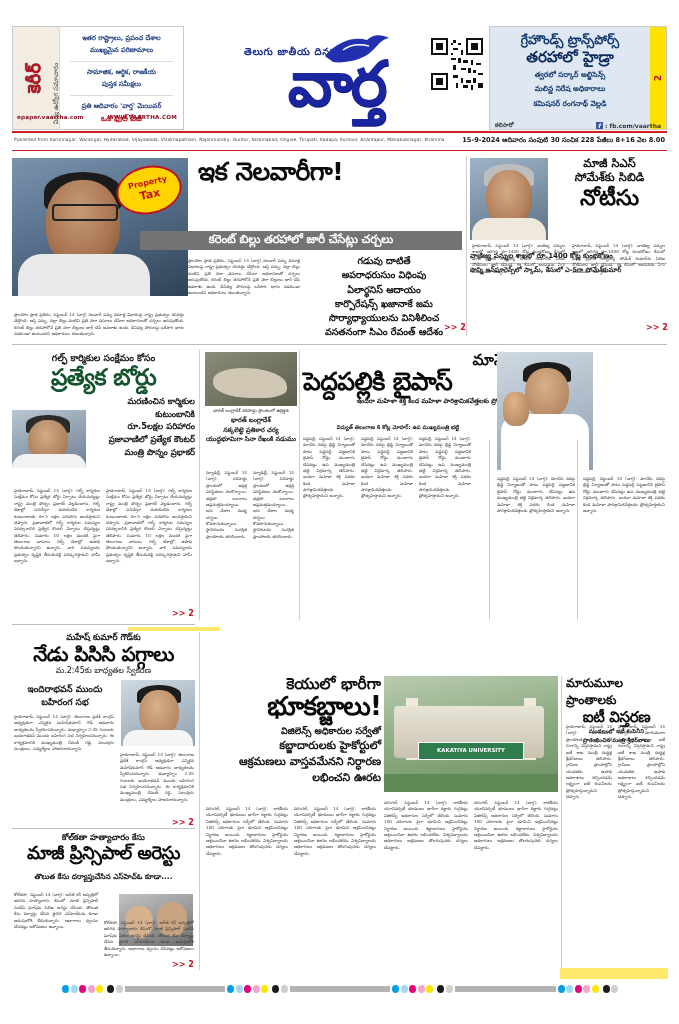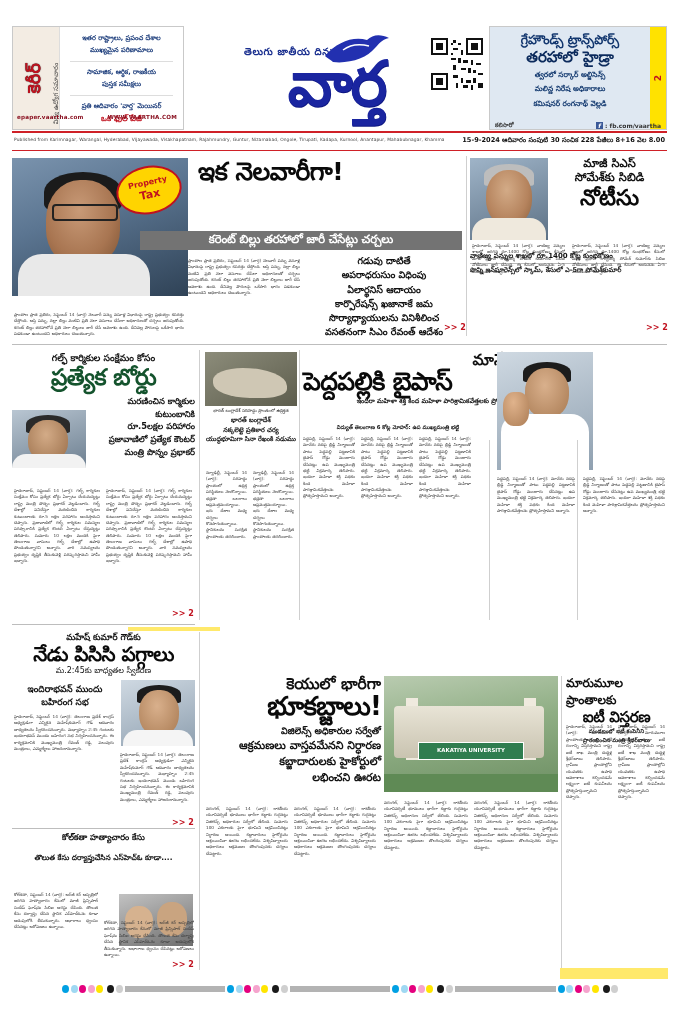--- a/index.html
+++ b/index.html
@@ -467,38 +467,39 @@
       <div class="s2">బహిరంగ సభ</div>
     </div>
   </div>
   <div class="tx" style="position:absolute;left:14px;top:714px;width:100px;height:112px;">హైదరాబాద్, సెప్టెంబర్ 14 (వార్త): తెలంగాణ ప్రదేశ్ కాంగ్రెస్ అధ్యక్షుడిగా ఎన్నికైన మహేష్‌కుమార్ గౌడ్ ఆదివారం బాధ్యతలను స్వీకరించనున్నారు. మధ్యాహ్నం 2:45 గంటలకు ఇందిరాభవన్ ముందు బహిరంగ సభ నిర్వహించనున్నారు. ఈ కార్యక్రమానికి ముఖ్యమంత్రి రేవంత్ రెడ్డి, పలువురు మంత్రులు, ఎమ్మెల్యేలు హాజరుకానున్నారు.</div>
   <div class="tx" style="position:absolute;left:120px;top:752px;width:74px;height:74px;">హైదరాబాద్, సెప్టెంబర్ 14 (వార్త): తెలంగాణ ప్రదేశ్ కాంగ్రెస్ అధ్యక్షుడిగా ఎన్నికైన మహేష్‌కుమార్ గౌడ్ ఆదివారం బాధ్యతలను స్వీకరించనున్నారు. మధ్యాహ్నం 2:45 గంటలకు ఇందిరాభవన్ ముందు బహిరంగ సభ నిర్వహించనున్నారు. ఈ కార్యక్రమానికి ముఖ్యమంత్రి రేవంత్ రెడ్డి, పలువురు మంత్రులు, ఎమ్మెల్యేలు హాజరుకానున్నారు.</div>
   <div class="more" style="position:absolute;left:172px;top:818px;">&gt;&gt; 2</div>
   <div class="hline" style="left:12px;top:828px;width:183px;"></div>
 
   <div class="b2">
     <div class="k">కోల్‌కతా హత్యాచారం కేసు</div>
+    <div class="h">మాజీ ప్రిన్సిపాల్ అరెస్టు</div>
     <div class="s">తొలుత కేసు దర్యాప్తుచేసిన ఎస్‌హెచ్‌ఓ కూడా....</div>
     <div class="b2-photo">
       <div class="f1"></div>
       <div class="f2"></div>
     </div>
   </div>
   <div class="tx" style="position:absolute;left:14px;top:892px;width:84px;height:78px;">కోల్‌కతా, సెప్టెంబర్ 14 (వార్త): ఆర్‌జీ కర్ ఆస్పత్రిలో జరిగిన హత్యాచారం కేసులో మాజీ ప్రిన్సిపాల్ సందీప్ ఘోష్‌ను సిబిఐ అరెస్టు చేసింది. తొలుత కేసు దర్యాప్తు చేసిన స్థానిక ఎస్‌హెచ్‌ఓను కూడా అదుపులోకి తీసుకున్నారు. ఆధారాలు ధ్వంసం చేసినట్లు ఆరోపణలు ఉన్నాయి.</div>
   <div class="tx" style="position:absolute;left:104px;top:920px;width:90px;height:50px;">కోల్‌కతా, సెప్టెంబర్ 14 (వార్త): ఆర్‌జీ కర్ ఆస్పత్రిలో జరిగిన హత్యాచారం కేసులో మాజీ ప్రిన్సిపాల్ సందీప్ ఘోష్‌ను సిబిఐ అరెస్టు చేసింది. తొలుత కేసు దర్యాప్తు చేసిన స్థానిక ఎస్‌హెచ్‌ఓను కూడా అదుపులోకి తీసుకున్నారు. ఆధారాలు ధ్వంసం చేసినట్లు ఆరోపణలు ఉన్నాయి.</div>
   <div class="more" style="position:absolute;left:172px;top:960px;">&gt;&gt; 2</div>
 
   <div class="vline" style="left:199px;top:632px;height:338px;"></div>
 
   <div class="mb">
     <div class="k">కెయులో భారీగా</div>
     <div class="h">భూకబ్జాలు!</div>
     <div class="s1">విజిలెన్స్ అధికారుల సర్వేతో</div>
+    <div class="s2">కబ్జాదారులకు హైకోర్టులో</div>
     <div class="s2">ఆక్రమణలు వాస్తవమేనని నిర్ధారణ</div>
-    <div class="s2">కబ్జాదారులకు హైకోర్టులో</div>
     <div class="s2">లభించని ఊరట</div>
   </div>
   <div class="mb-photo">
     <div class="col1"></div>
     <div class="col2"></div>
     <div class="gate"></div>
     <div class="sign">
       <span>KAKATIYA UNIVERSITY</span>
     </div>
     <div class="grass"></div>

